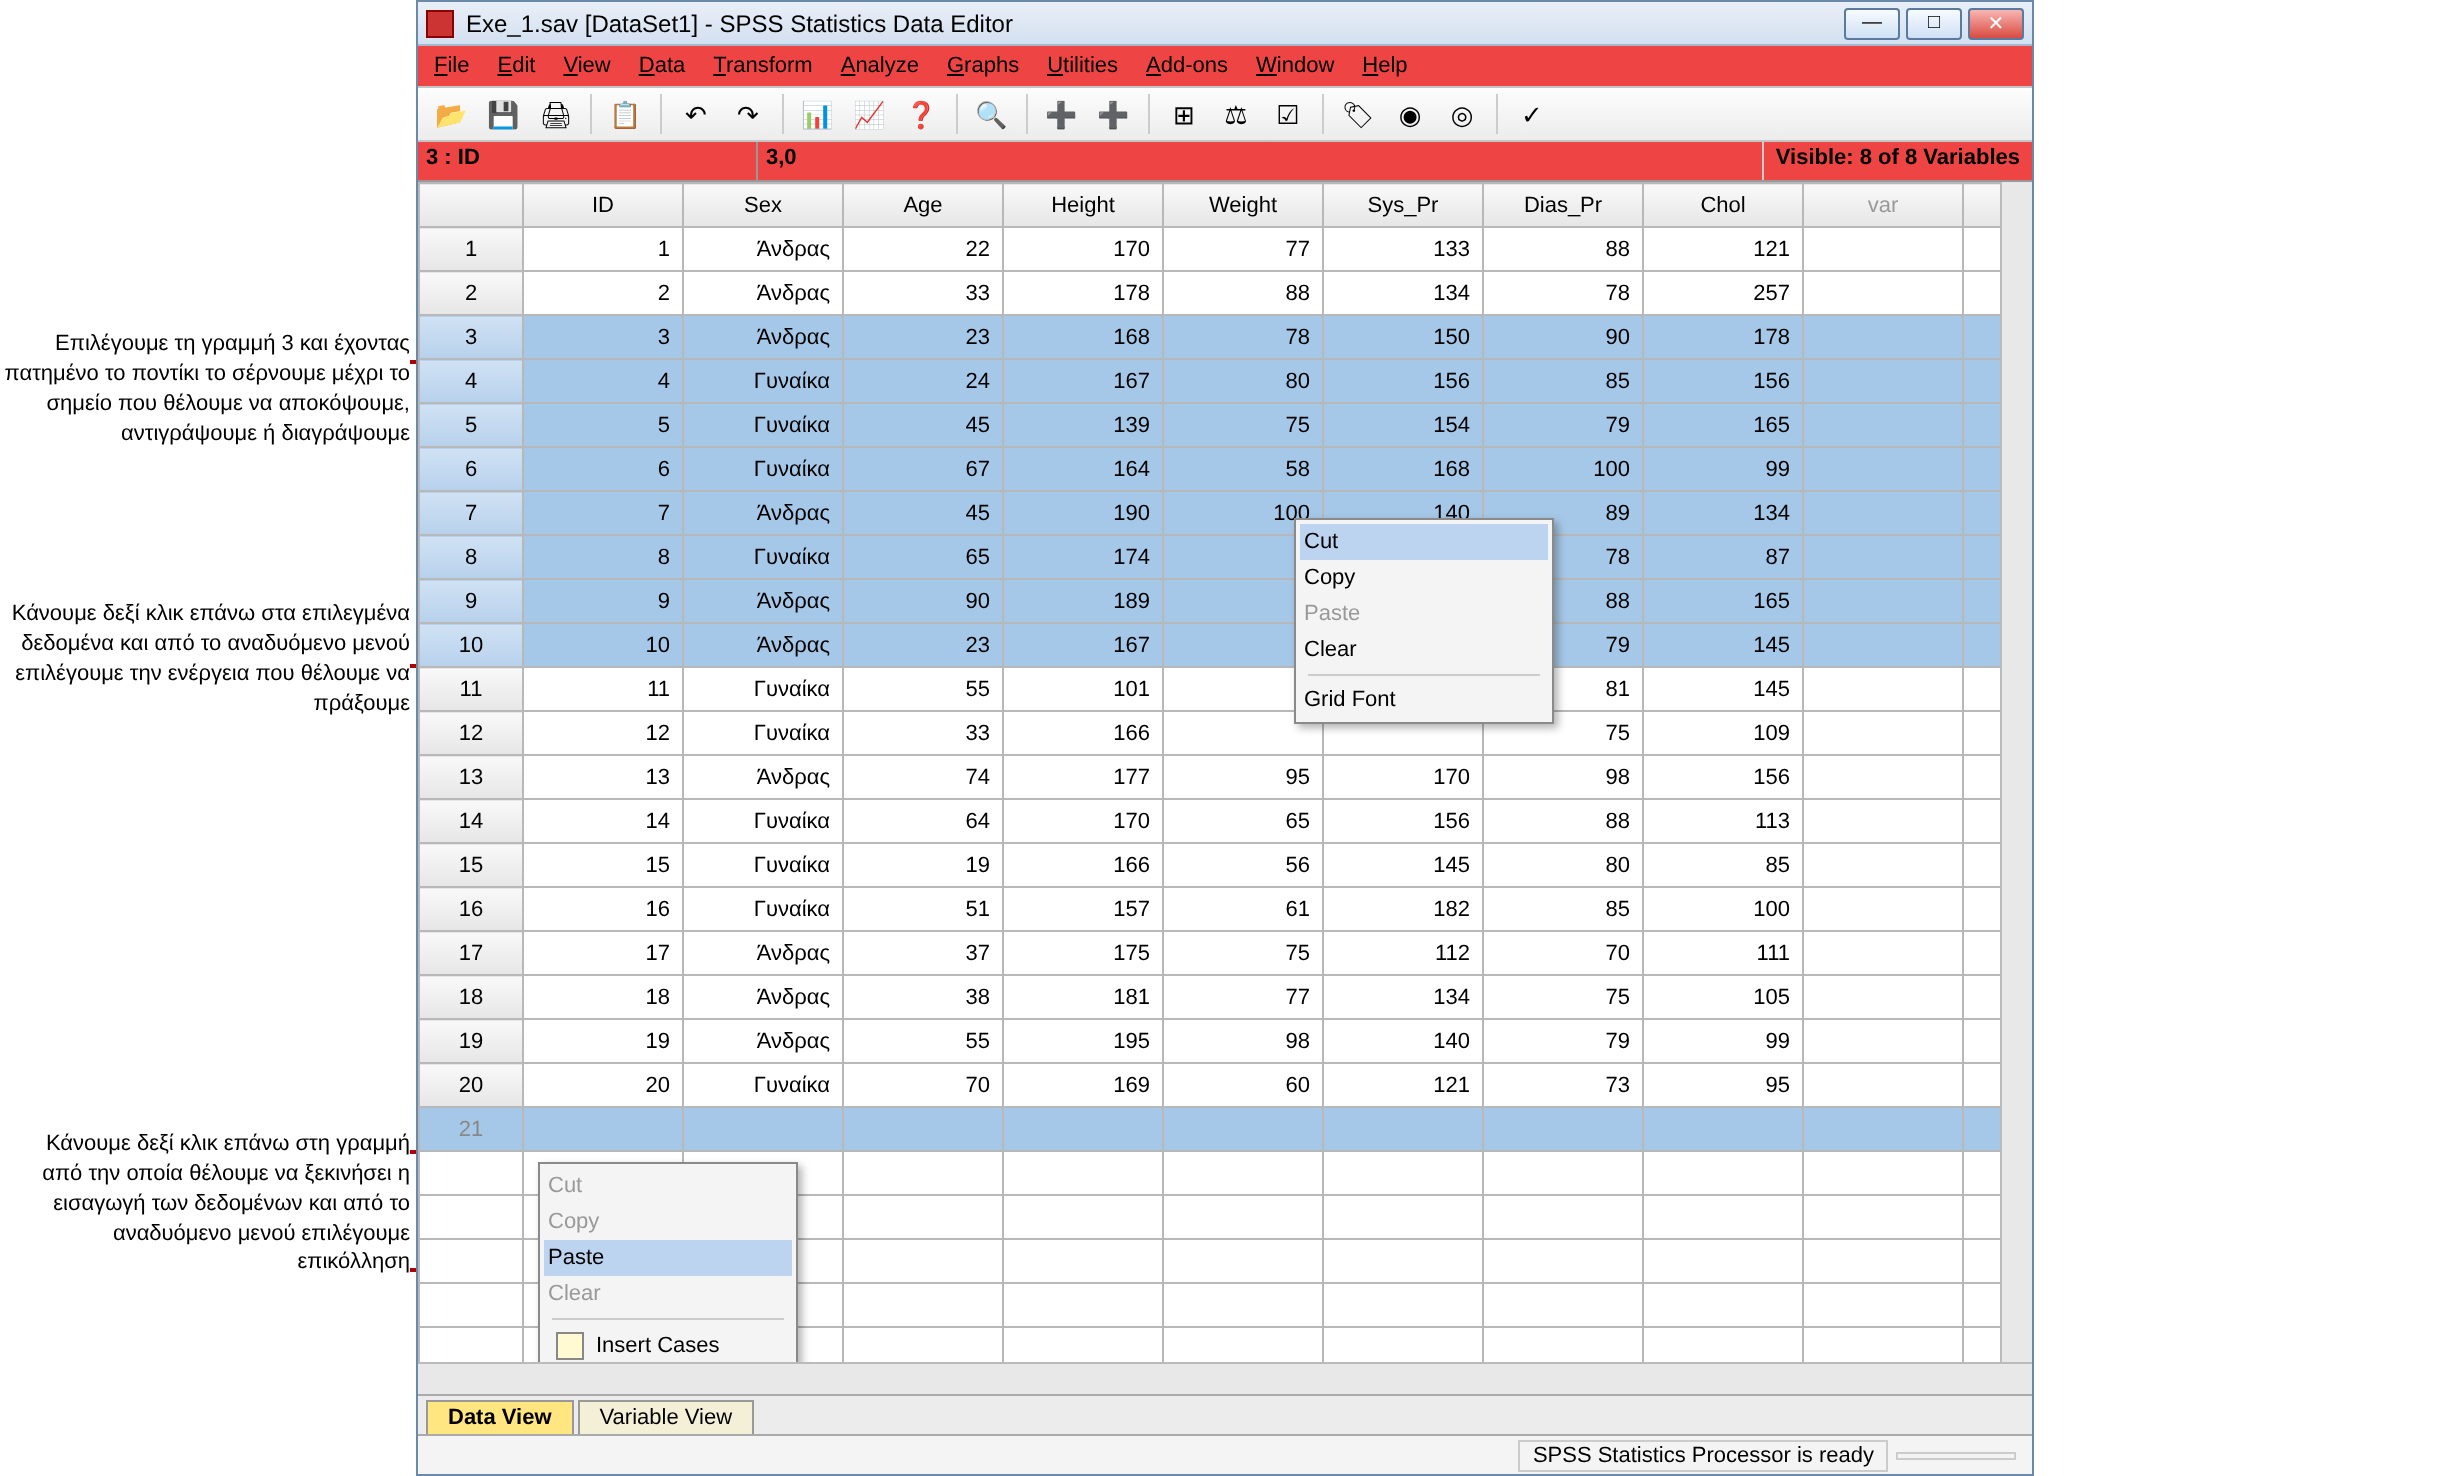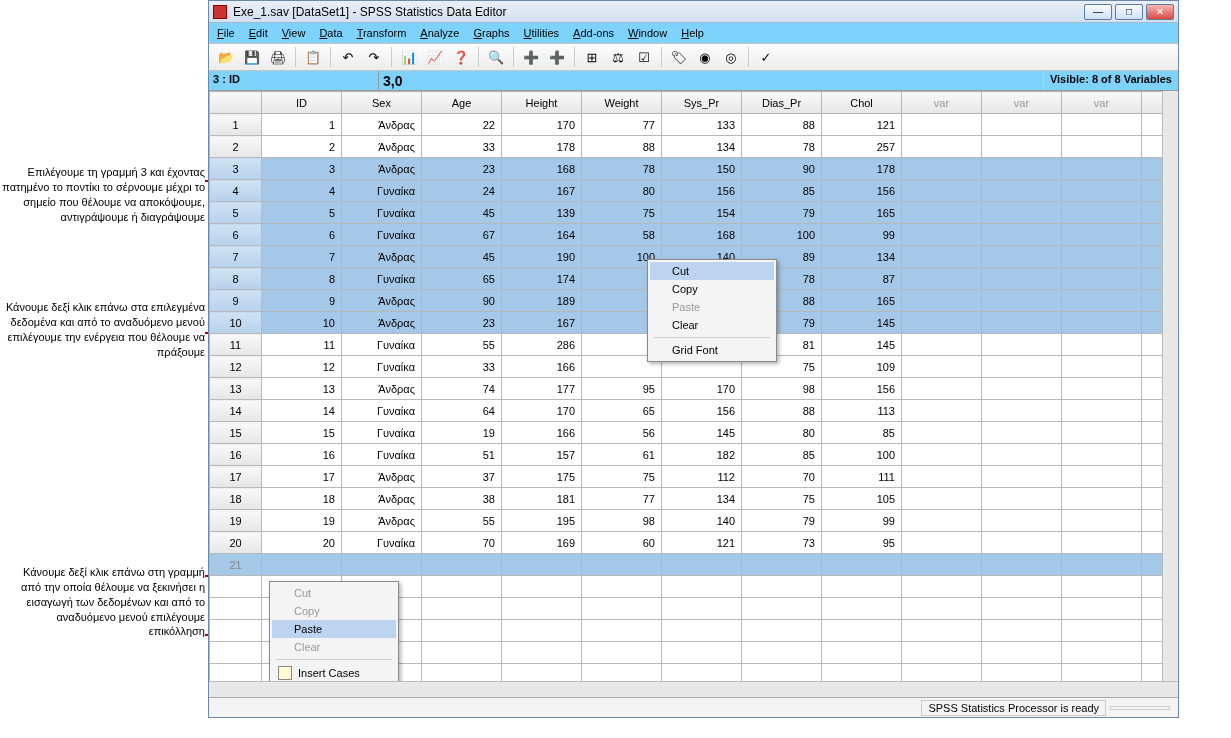--- a/index.html
+++ b/index.html
@@ -2,57 +2,57 @@
 <html><head>
 <meta charset="utf-8">
 <style>
   * { box-sizing: border-box; margin: 0; padding: 0; font-family: Arial, sans-serif; }
   body { background: #fff; font-size: 11px; position: relative; width: 1231px; height: 738px; overflow: hidden; }
 
   .annotation { position: absolute; color: #000; font-size: 11px; text-align: right; line-height: 1.35; }
   .arrow { position: absolute; height: 2px; background: #b00000; }
   .arrow::after { content: ''; position: absolute; right: -1px; top: -5px; border: 6px solid transparent; border-left: 12px solid #b00000; }
 
-  .app { position: absolute; left: 208px; top: 0; width: 971px; border: 1px solid #6b8aab; background: #7dd3fc; }
+  .app { position: absolute; left: 208px; top: 0; width: 809px; border: 1px solid #6b8aab; background: #ef4444; }
   .titlebar { background: linear-gradient(#e9eff7,#d3e0f0); height: 22px; display: flex; align-items: center; padding: 0 4px; border-bottom: 1px solid #a4b8cf; }
   .titlebar .icon { width: 14px; height: 14px; background: #c33; margin-right: 6px; border: 1px solid #800; }
   .titlebar .title { flex: 1; font-size: 12px; }
   .winbtns { display: flex; gap: 3px; }
   .winbtn { width: 28px; height: 16px; border: 1px solid #5a7aa0; border-radius: 2px; display: flex; align-items: center; justify-content: center; font-size: 10px; background: linear-gradient(#f7fbff,#cfe0f4); }
   .winbtn.close { background: linear-gradient(#f8b6b3,#d94b41); color: #fff; }
 
   .menubar { height: 20px; display: flex; align-items: center; gap: 14px; padding: 0 8px; font-size: 11px; }
   .menubar span { text-decoration: underline; text-decoration-color: transparent; }
   .menubar span::first-letter { text-decoration: underline; }
 
   .toolbar { height: 28px; border-top: 1px solid #c5c5c5; border-bottom: 1px solid #c5c5c5; background: linear-gradient(#fdfdfd,#ececec); display: flex; align-items: center; gap: 4px; padding: 0 6px; }
   .tbtn { width: 22px; height: 22px; border: 1px solid transparent; display: flex; align-items: center; justify-content: center; font-size: 13px; }
   .tsep { width: 1px; height: 20px; background: #ccc; margin: 0 2px; }
 
   .cellbar { height: 20px; display: flex; border-bottom: 1px solid #999; font-weight: bold; }
   .cellname { width: 170px; border-right: 1px solid #999; padding: 2px 4px; font-size: 11px; }
-  .cellval { flex: 1; padding: 2px 4px; font-size: 14px; }
+  .cellval { flex: 1; padding: 2px 4px; font-size: 11px; }
   .visible { padding: 2px 6px; font-size: 11px; border-left: 1px solid #ccc; }
 
   .grid { position: relative; height: 590px; overflow: hidden; background: #fff; }
   table { border-collapse: collapse; width: 100%; table-layout: fixed; }
   th, td { border: 1px solid #b8b8b8; height: 22px; font-size: 11px; padding: 0 6px; text-align: right; overflow: hidden; white-space: nowrap; }
   th { background: linear-gradient(#f9f9f9,#e6e6e6); font-weight: normal; text-align: center; }
   th.rowhead, td.rowhead { background: linear-gradient(#f9f9f9,#e6e6e6); text-align: center; width: 52px; }
   col.rh { width: 52px; }
   col.c { width: 80px; }
   td.sex { text-align: right; }
   tr.sel td { background: #a6c8e8; }
   tr.sel td.rowhead { background: linear-gradient(#d0e2f4,#b7d1ec); }
   tr.empty td { background: #fff; }
   tr.empty.sel td { background: #a6c8e8; }
   th.var-empty { color: #999; }
 
   .ctxmenu { position: absolute; background: #f4f4f4; border: 1px solid #8a8a8a; box-shadow: 2px 2px 4px rgba(0,0,0,0.3); font-size: 11px; min-width: 130px; padding: 2px; }
-  .ctxmenu .item { padding: 3px 22px; }
+  .ctxmenu .item { padding: 3px 2px; }
   .ctxmenu .item.hl { background: #bcd4ef; }
   .ctxmenu .item.dis { color: #999; }
   .ctxmenu .sep { height: 1px; background: #ccc; margin: 3px 4px; }
   .ctxmenu .iconed { display: flex; align-items: center; gap: 6px; padding: 3px 6px; }
   .ctxmenu .iconed .ic { width: 14px; height: 14px; border: 1px solid #888; background: #fffad1; }
 
   .tabs { height: 20px; display: flex; align-items: flex-end; background: #ececec; border-top: 1px solid #aaa; padding-left: 4px; }
   .tab { padding: 2px 10px; border: 1px solid #999; border-bottom: none; margin-right: 2px; font-size: 11px; background: #f4f0d8; }
   .tab.active { background: #ffe680; font-weight: bold; }
 
@@ -319,21 +319,21 @@
             <td></td>
             <td></td>
             <td></td>
             <td></td>
           </tr>
           <tr>
             <td class="rowhead">11</td>
             <td>11</td>
             <td class="sex">Γυναίκα</td>
             <td>55</td>
-            <td>286</td>
+            <td>101</td>
             <td></td>
             <td></td>
             <td>81</td>
             <td>145</td>
             <td></td>
             <td></td>
             <td></td>
             <td></td>
           </tr>
           <tr>
@@ -583,18 +583,22 @@
           <span class="ic"></span>
           <span>Insert Cases</span>
         </div>
       </div>
 
     <div class="scroll-v"></div>
   </div>
 
   <div class="scroll-h"></div>
 
+  <div class="tabs">
+    <div class="tab active">Data View</div>
+    <div class="tab">Variable View</div>
+  </div>
 
   <div class="status">
     <div class="box">SPSS Statistics Processor is ready</div>
     <div class="box" style="width:60px;"></div>
   </div>
 </div>
 
 </body></html>

